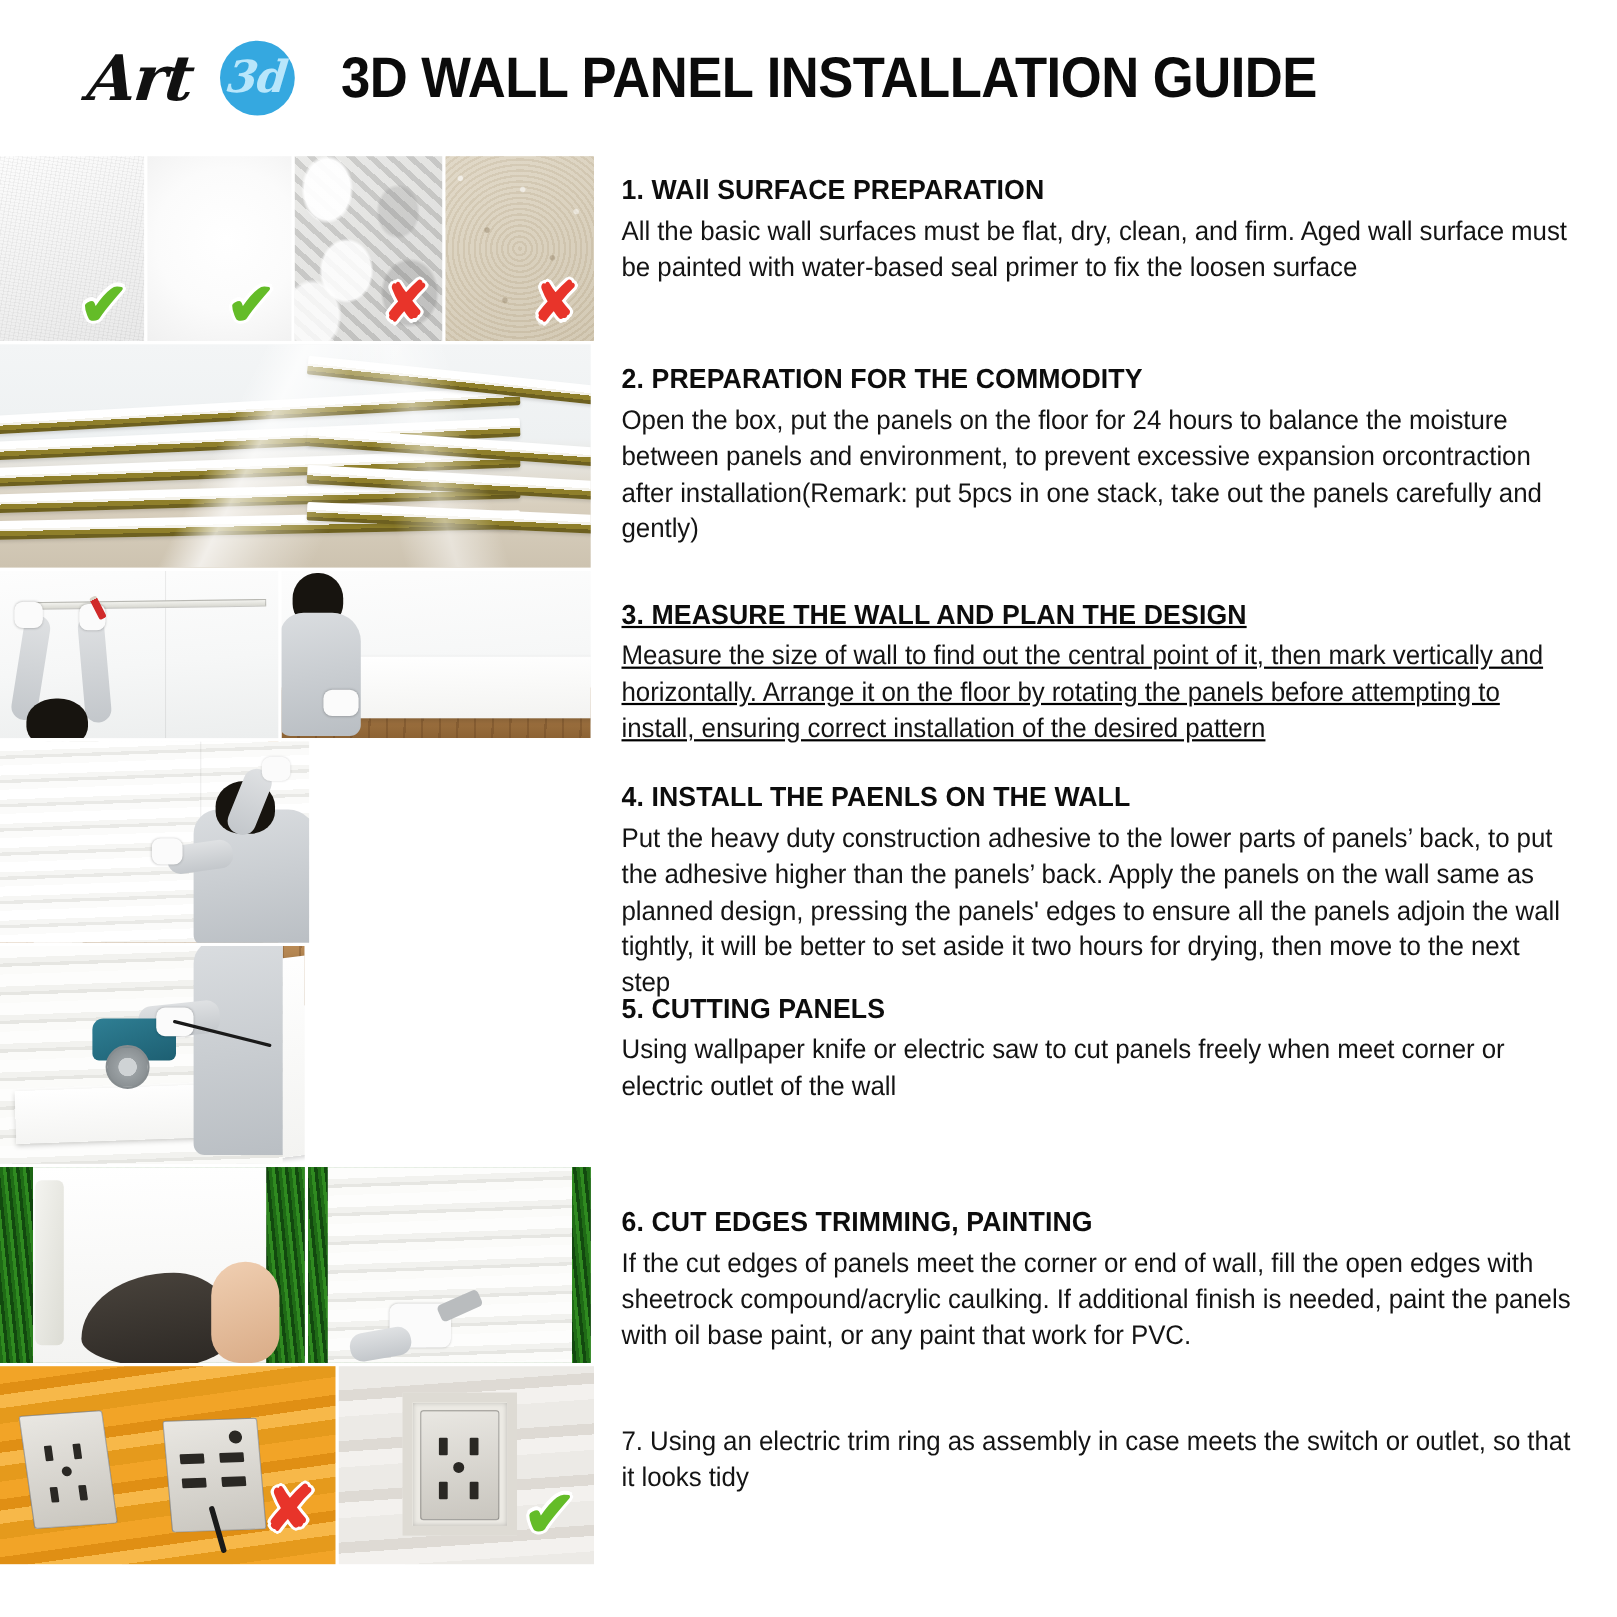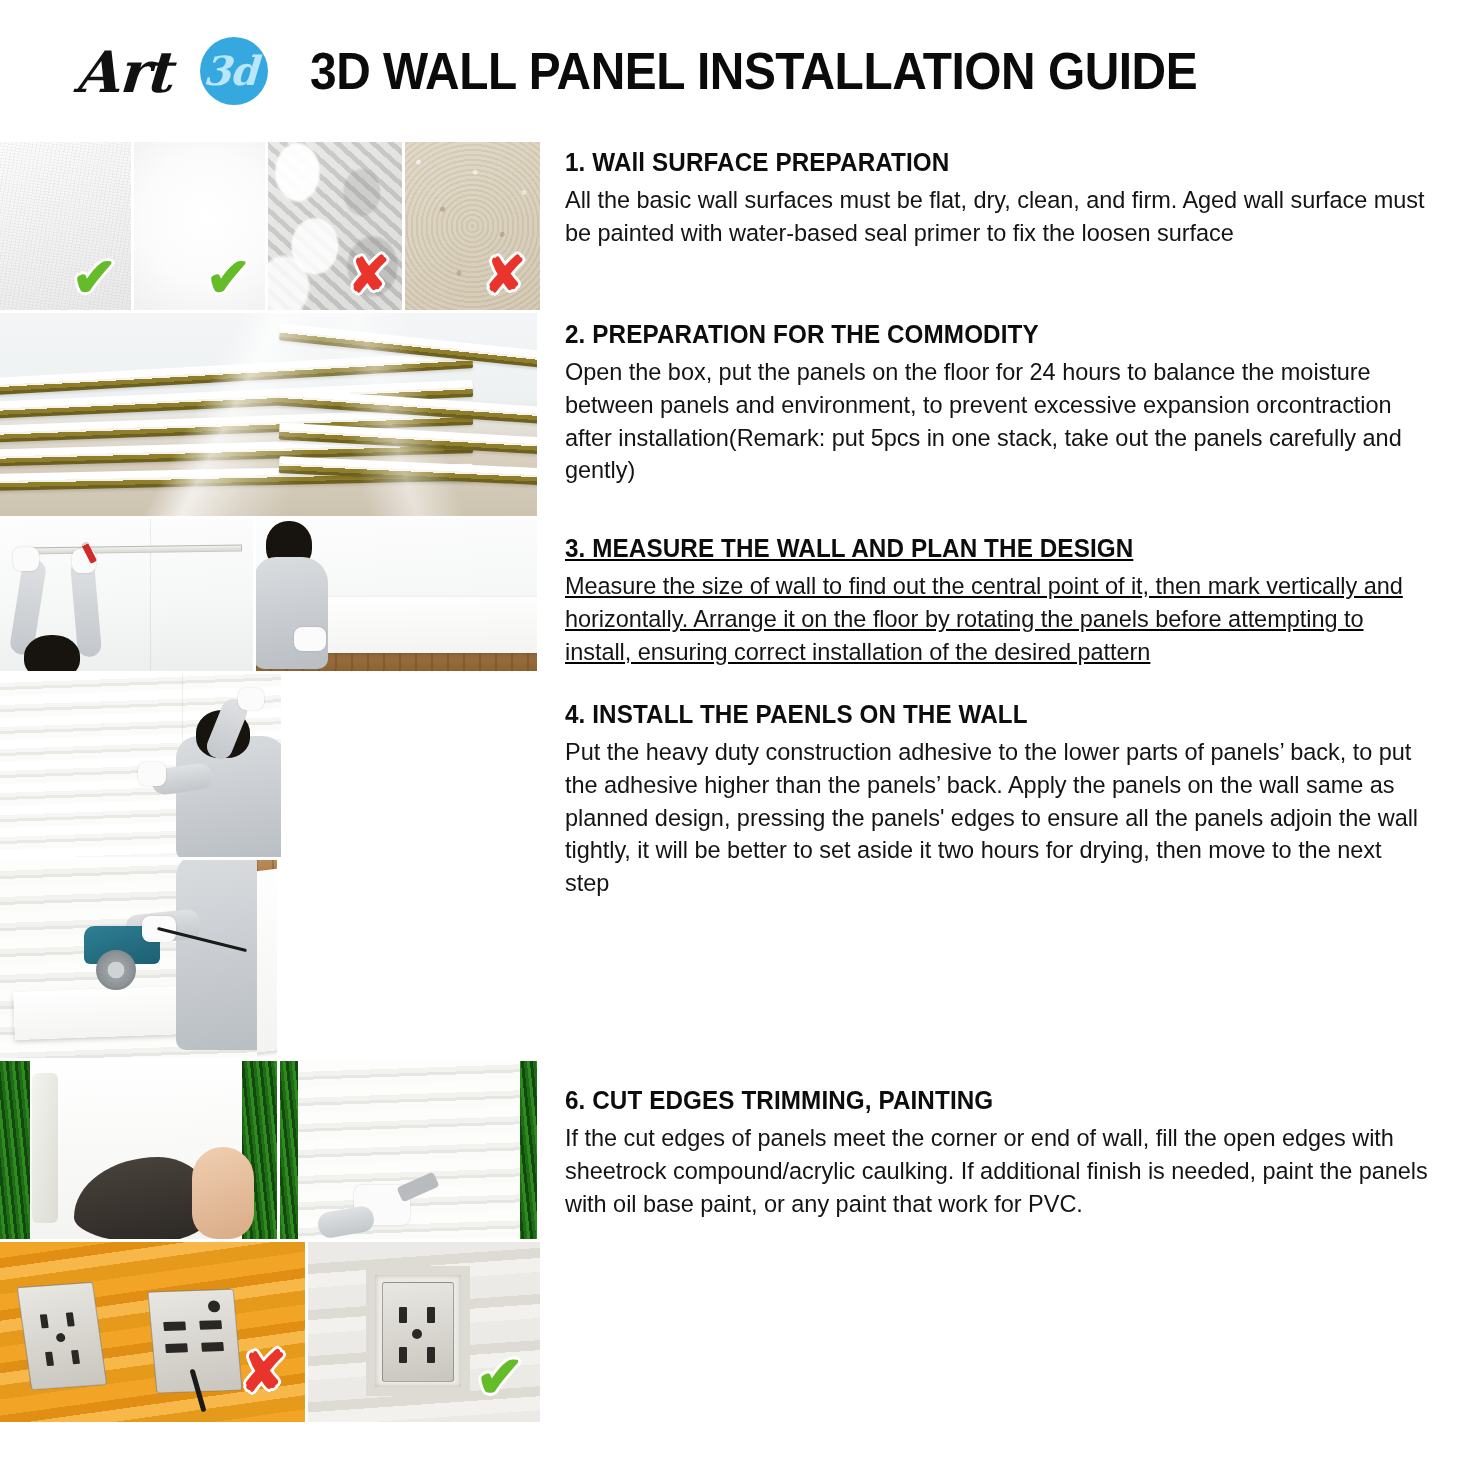--- a/index.html
+++ b/index.html
@@ -216,21 +216,21 @@
   .trim-ring {
     position: absolute; border: 9px solid #dedbd4;
     background: #eceae4; box-shadow: 0 0 5px rgba(0,0,0,.22) inset;
   }
 
   
   .text-col {
     position: absolute; left: 565px; top: 142px;
     width: 905px; height: 1328px;
   }
-  .sec { position: absolute; left: 0; width: 900px; }
+  .sec { position: absolute; left: 0; width: 900px; margin-top: 11px; }
   .sec h2 {
     font-family: "Liberation Sans Narrow", "Liberation Sans", sans-serif;
     font-size: 25px; font-weight: 700; color: #0d0d0d;
     letter-spacing: 0.1px; margin-bottom: 7px;
     transform: scaleX(0.97); transform-origin: left center;
   }
   .sec p {
     font-family: "Liberation Sans Narrow", "Liberation Sans", sans-serif;
     font-size: 24.5px; font-weight: 400; color: #141414;
     line-height: 1.34; letter-spacing: -0.05px;
@@ -406,22 +406,29 @@
     <div class="sec" style="top:392px;text-decoration:underline;">
       <h2>3. MEASURE THE WALL AND PLAN THE DESIGN</h2>
       <p>Measure the size of wall to find out the central point of it, then mark vertically and horizontally. Arrange it on the floor by rotating the panels before attempting to install, ensuring correct installation of the desired pattern</p>
     </div>
 
     <div class="sec" style="top:558px;">
       <h2>4. INSTALL THE PAENLS ON THE WALL</h2>
       <p>Put the heavy duty construction adhesive to the lower parts of panels’ back, to put the adhesive higher than the panels’ back. Apply the panels on the wall same as planned design, pressing the panels' edges to ensure all the panels adjoin the wall tightly, it will be better to set aside it two hours for drying, then move to the next step</p>
     </div>
 
+    <div class="sec" style="top:750px;">
+      <h2>5. CUTTING PANELS</h2>
+      <p>Using wallpaper knife or electric saw to cut panels freely when meet corner or electric outlet of the wall</p>
+    </div>
 
     <div class="sec" style="top:944px;">
       <h2>6. CUT EDGES TRIMMING, PAINTING</h2>
       <p>If the cut edges of panels meet the corner or end of wall, fill the open edges with sheetrock compound/acrylic caulking. If additional finish is needed, paint the panels with oil base paint, or any paint that work for PVC.</p>
     </div>
 
+    <div class="sec" style="top:1142px;">
+      <p>7. Using an electric trim ring as assembly in case meets the switch or outlet, so that it looks tidy</p>
+    </div>
 
   </div>
 
 </div>
 
 </body></html>

